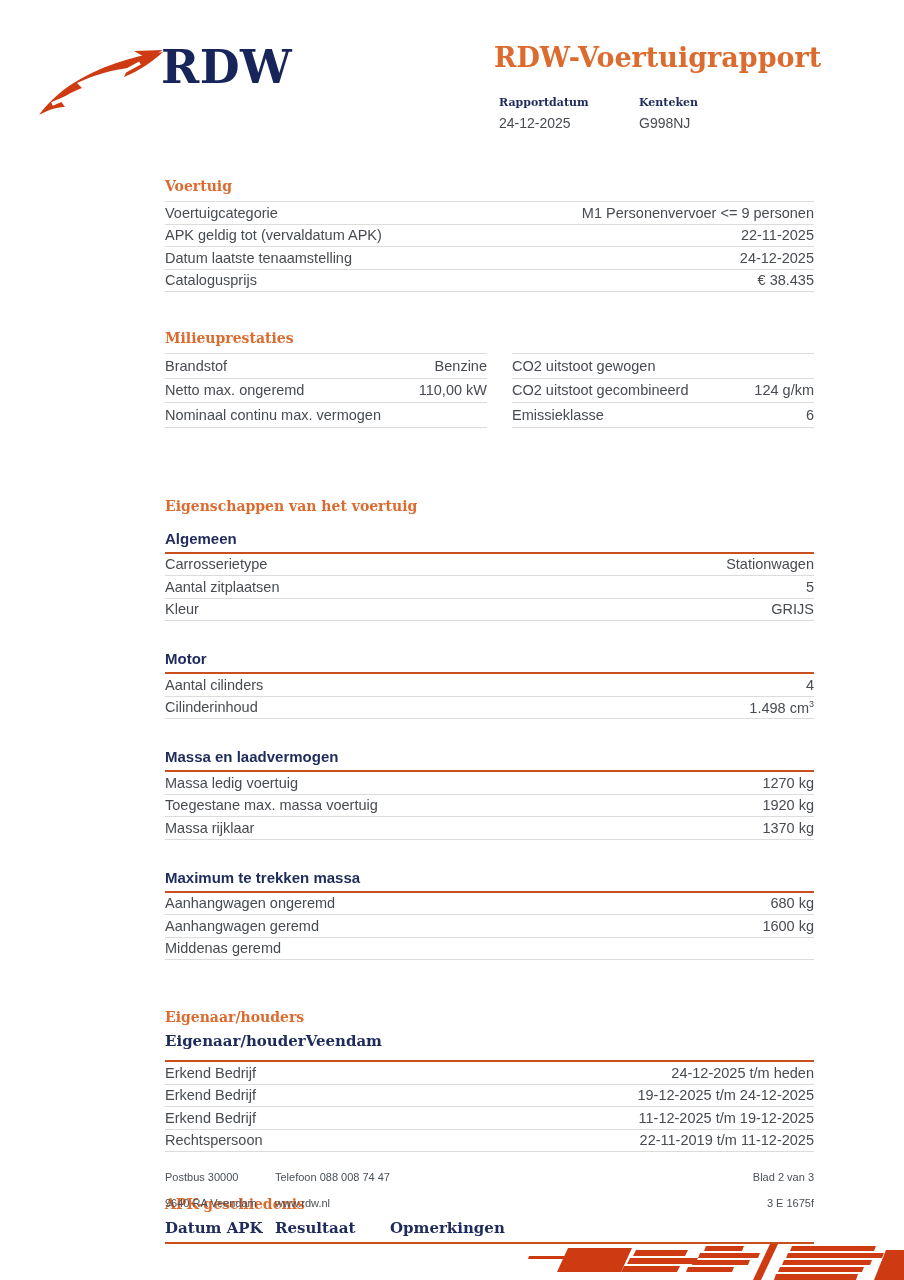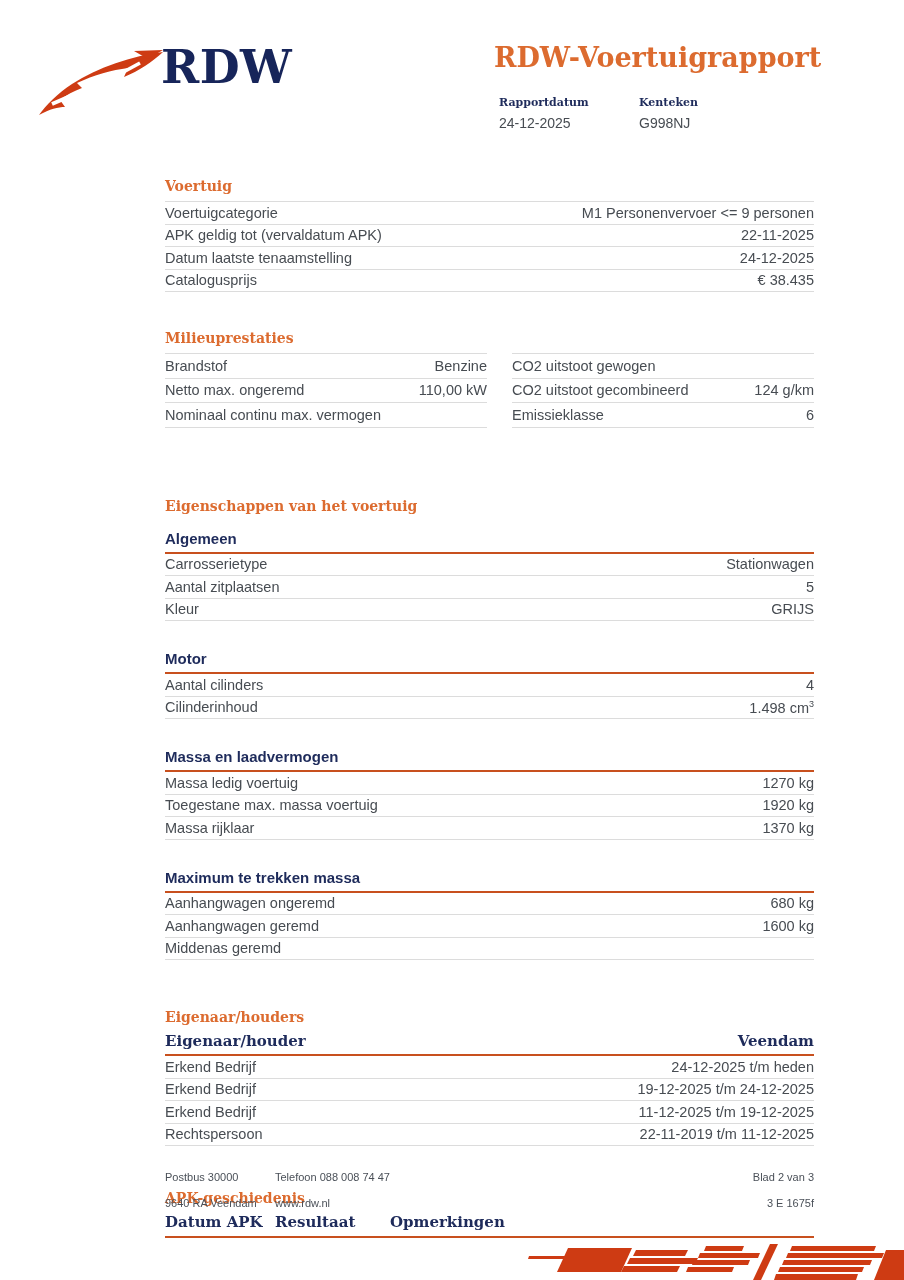--- a/index.html
+++ b/index.html
@@ -56,22 +56,22 @@
   .col-right { width:302px; }
   .sec-milieu .row { height:23.5px; }
 
   .sec-eigenschappen { margin-top:70px; }
   .sec-eigenschappen .sechead { margin-bottom:16px; }
   .subsection { margin-top:0; }
   .subsection + .subsection { margin-top:29px; }
 
   .sec-eigenaar { margin-top:49px; }
   .owner-head {
-    display:flex; justify-content:space-between;
-    padding-bottom:4px; border-bottom:2px solid #c8501e;
+    display:flex; justify-content:flex-start;
+    padding-bottom:10px; border-bottom:2px solid #c8501e;
   }
   .thead {
     font-family:"DejaVu Serif", serif; font-weight:700;
     font-size:15px; color:#1e2b5b;
   }
   .sec-apk { margin-top:44px; }
   .apk-head {
     display:flex; padding-bottom:5px; border-bottom:2px solid #c8501e;
   }
   .apk-col1 { width:110px; }

